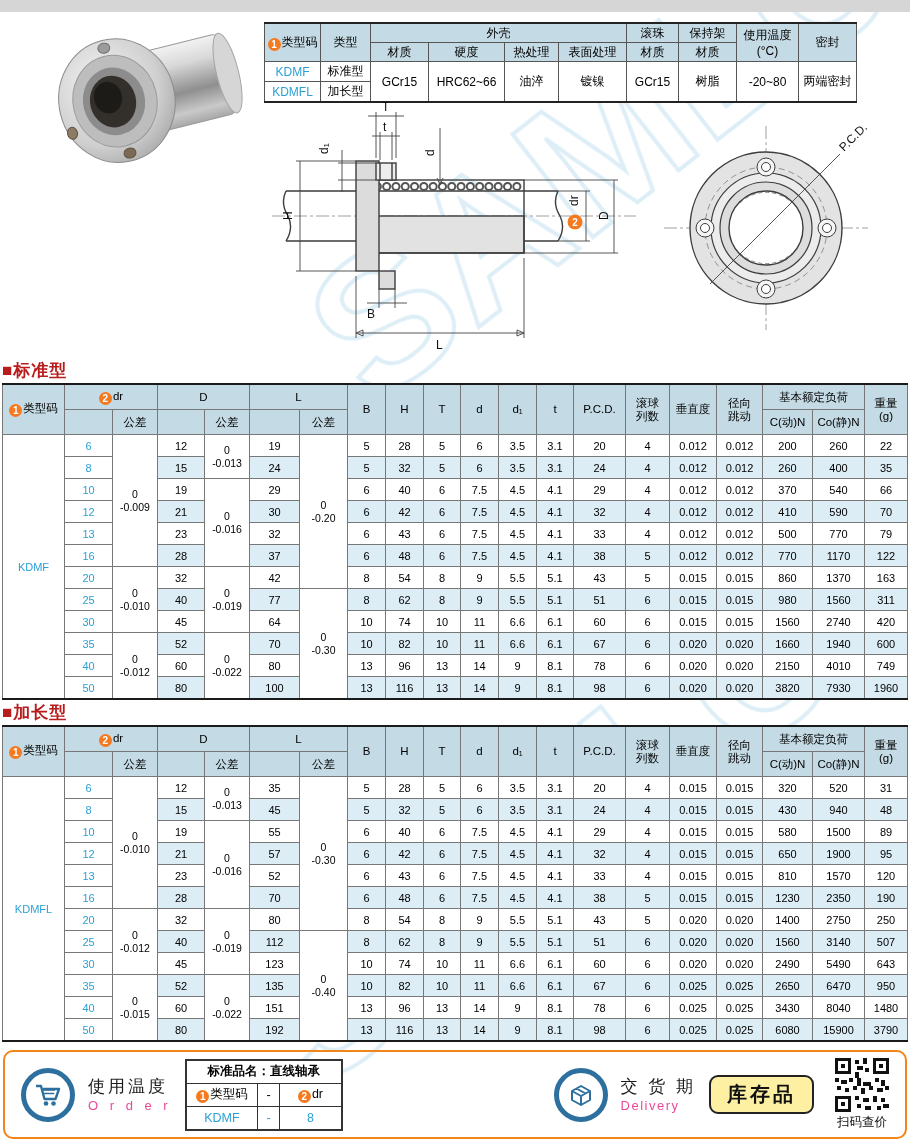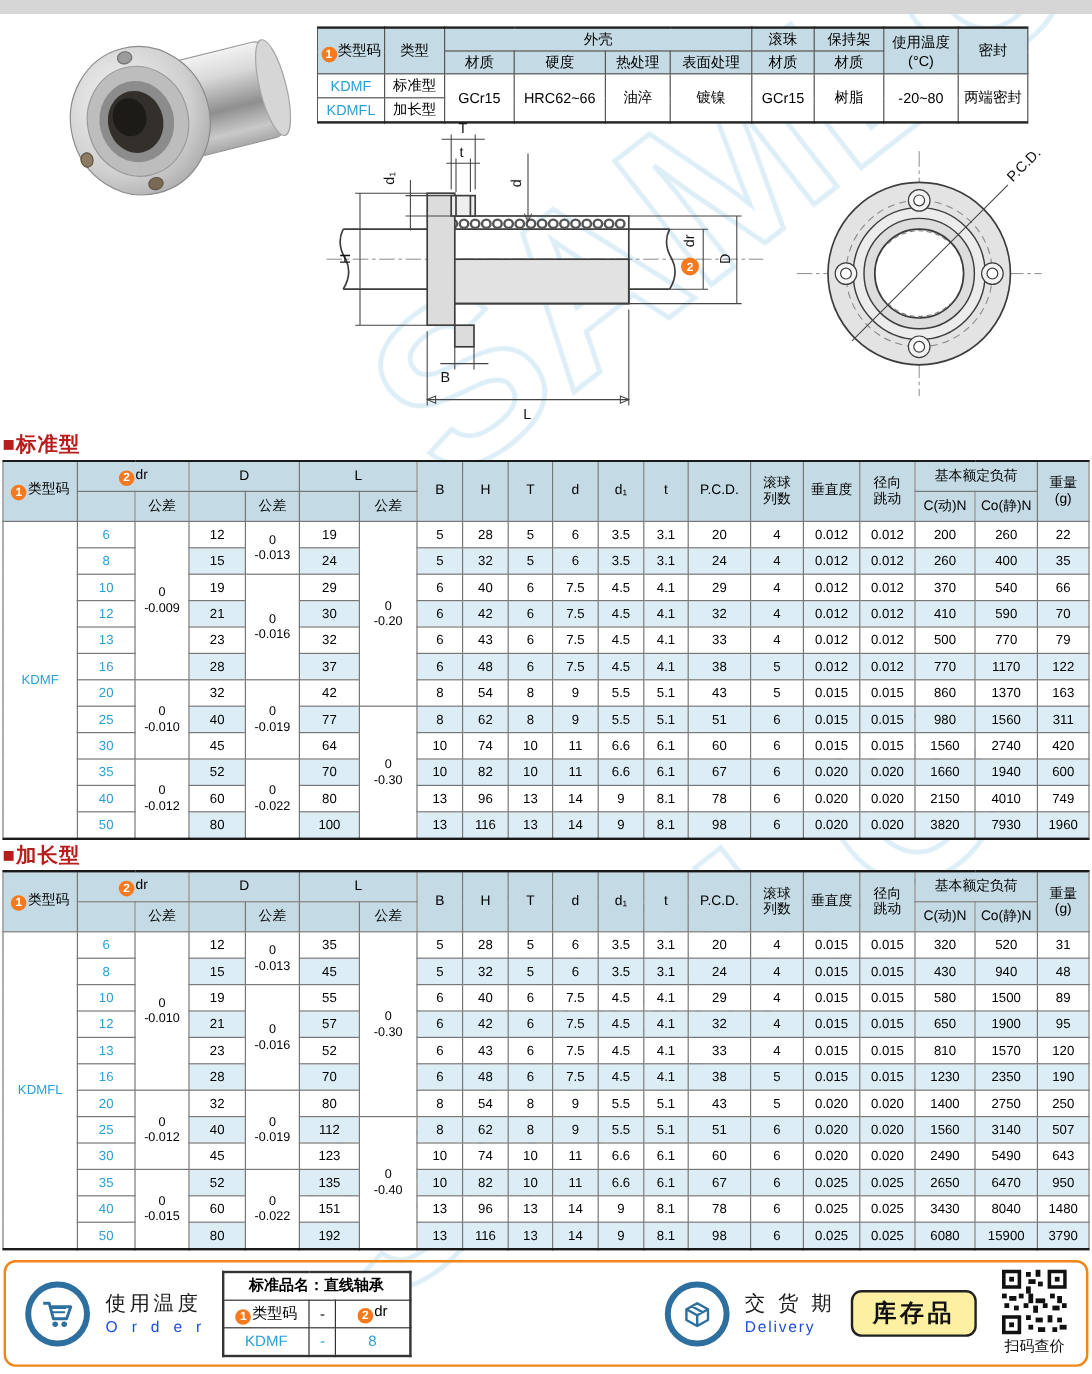--- a/index.html
+++ b/index.html
@@ -50,21 +50,21 @@
   .dimtxt{font-size:12px;fill:#111;font-family:"Liberation Sans",sans-serif}
   .cl{stroke:#888;stroke-width:0.8;stroke-dasharray:13 3 3 3;fill:none}
   .metal-fill{fill:#e2e2e2}
 
   
   .footer{left:3px;top:1050px;width:904px;height:89px;border:2px solid var(--footer-border);
           border-radius:10px;box-sizing:border-box;display:flex;align-items:center;padding:0 16px;gap:13px}
   .icon-circle{width:44px;height:44px;border-radius:50%;border:5px solid var(--icon-blue);
                display:flex;align-items:center;justify-content:center;flex:none}
   .zh-label{font-size:17px;color:#1a1a1a;letter-spacing:3px;line-height:1.3;white-space:nowrap}
-  .en-label{font-size:13px;color:#1d4ed8;letter-spacing:4px;white-space:nowrap}
+  .en-label{font-size:13px;color:#ec4899;letter-spacing:4px;white-space:nowrap}
   .order-table{font-size:12.5px;border:2px solid #333}
   .order-table th,.order-table td{border:1px solid #333;text-align:center;padding:1px 4px;height:20px;background:#fff}
   .order-table th{font-weight:bold}
   .stock{background:var(--stock-bg);border:2px solid #222;border-radius:9px;padding:4px 16px;
          font-size:20px;font-weight:bold;letter-spacing:3px;color:#111;white-space:nowrap}
   .qr-wrap{display:flex;flex-direction:column;align-items:center;gap:2px;margin-left:8px}
   .qr-caption{font-size:12.5px;color:#111;white-space:nowrap}
   .spacer{margin-left:auto}
 </style>
 </head>

